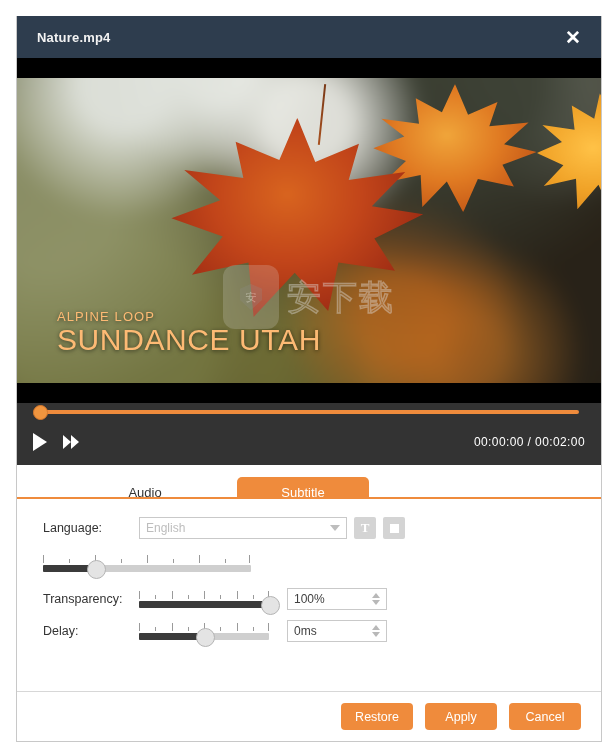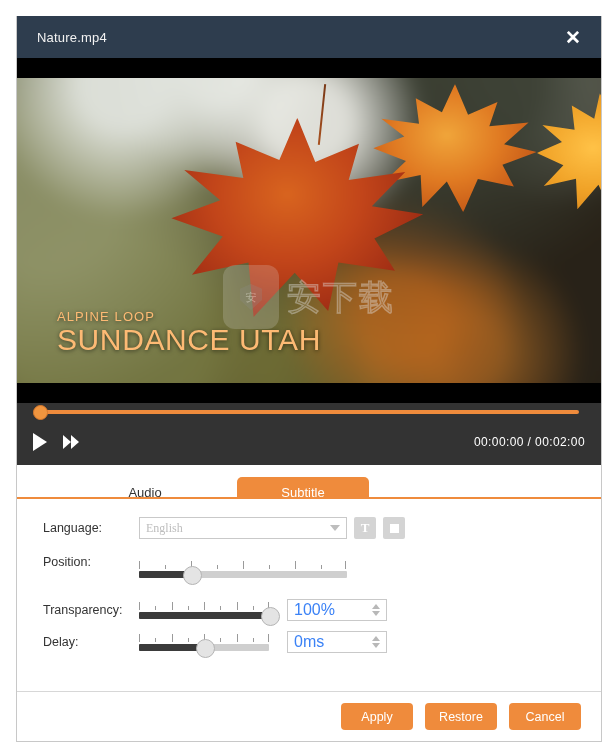--- a/index.html
+++ b/index.html
@@ -34,20 +34,21 @@
     align-items: center;
     justify-content: space-between;
     padding: 0 14px 0 20px;
     flex: none;
     box-sizing: border-box;
   }
   .title-text {
     color: #f2f2f2;
     font-size: 13px;
     letter-spacing: 0.2px;
+    font-weight: bold;
   }
   .close-btn {
     color: #ffffff;
     font-size: 19px;
     font-weight: bold;
     line-height: 1;
     cursor: pointer;
     padding: 2px 6px;
     user-select: none;
   }
@@ -369,21 +370,20 @@
     width: 208px;
     height: 22px;
     border: 1px solid #c9c9c9;
     background: #ffffff;
     display: flex;
     align-items: center;
     padding: 0 6px;
     box-sizing: border-box;
     position: relative;
     cursor: pointer;
-    font-family: Liberation Serif, serif;
   }
   .select-value { font-size: 12px; color: #bdbdbd; flex: 1; }
   .chev {
     width: 0; height: 0;
     border-left: 5px solid transparent;
     border-right: 5px solid transparent;
     border-top: 6px solid #bdbdbd;
   }
   .sq-btn {
     width: 22px;
@@ -460,21 +460,21 @@
     width: 100px;
     height: 22px;
     border: 1px solid #c9c9c9;
     background: #ffffff;
     margin-left: 18px;
     display: flex;
     align-items: center;
     padding: 0 6px;
     box-sizing: border-box;
   }
-  .spin-val { font-size: 16px; color: #3b82f6; flex: 1; }
+  .spin-val { font-size: 12px; color: #404040; flex: 1; }
   .spin-arrows { display: flex; flex-direction: column; gap: 2px; }
   .spin-arrows i {
     width: 0; height: 0;
     border-left: 4px solid transparent;
     border-right: 4px solid transparent;
     cursor: pointer;
   }
   .spin-arrows i.up   { border-bottom: 5px solid #b8b8b8; }
   .spin-arrows i.down { border-top: 5px solid #b8b8b8; }
 
@@ -576,21 +576,20 @@
         </div>
         <div class="sq-btn">
           <span class="t-glyph">T</span>
         </div>
         <div class="sq-btn">
           <span class="color-swatch"></span>
         </div>
       </div>
 
       <div class="field-row">
-        <span class="field-label bottomed">Position:</span>
         <div class="slider-wrap pos">
           <div class="ticks">
             <i class="tall" style="left:0%"></i>
             <i class="short" style="left:12.5%"></i>
             <i class="tall" style="left:25%"></i>
             <i class="short" style="left:37.5%"></i>
             <i class="tall" style="left:50%"></i>
             <i class="short" style="left:62.5%"></i>
             <i class="tall" style="left:75%"></i>
             <i class="short" style="left:87.5%"></i>
@@ -656,18 +655,18 @@
             <i class="up"></i>
             <i class="down"></i>
           </span>
         </div>
       </div>
 
     </div>
   </div>
 
   <div class="footer">
+    <button class="action-btn">Restore</button>
     <button class="action-btn">Apply</button>
-    <button class="action-btn">Restore</button>
     <button class="action-btn">Cancel</button>
   </div>
 
 </div>
 
 </body></html>

